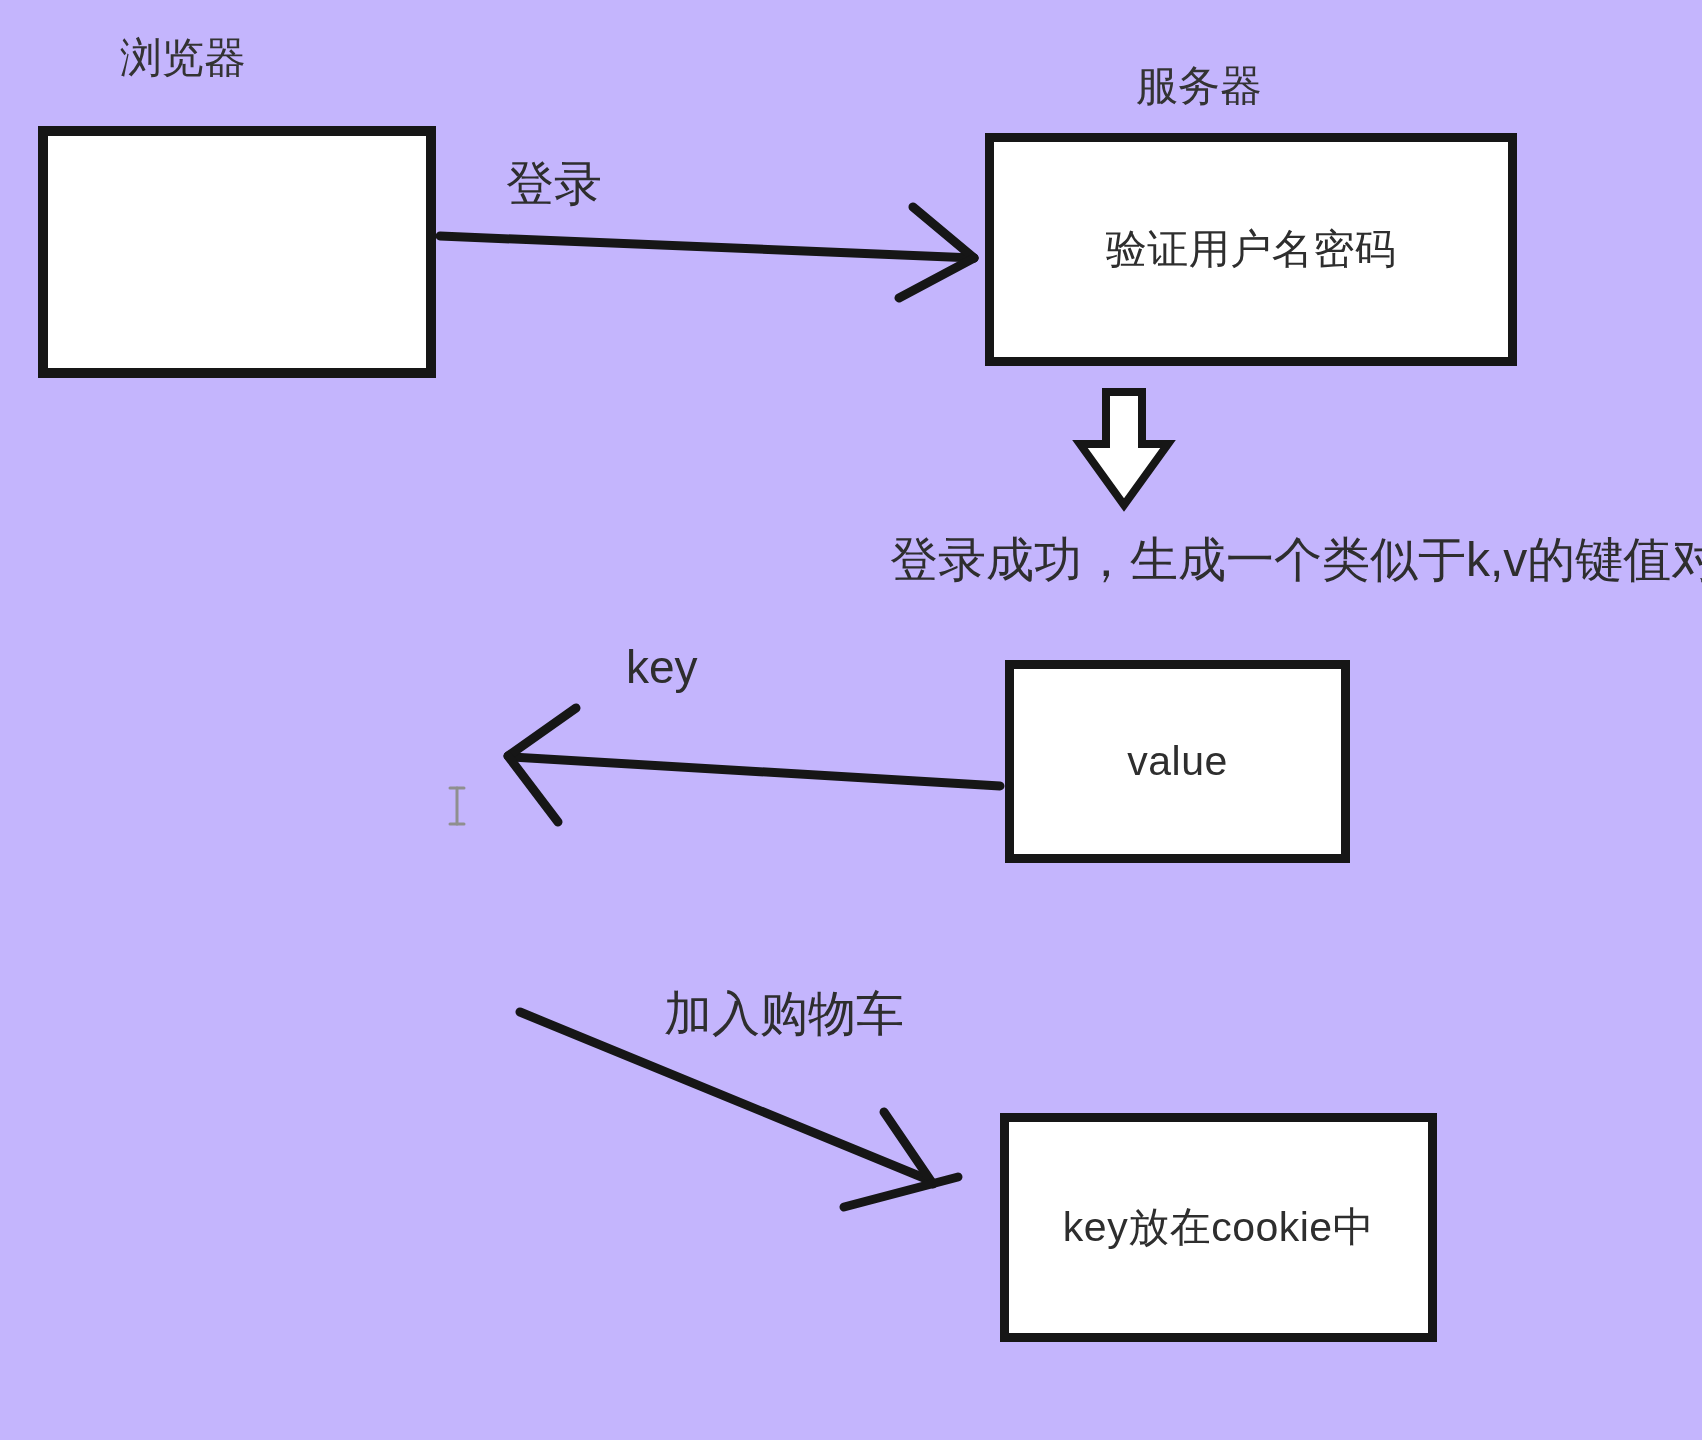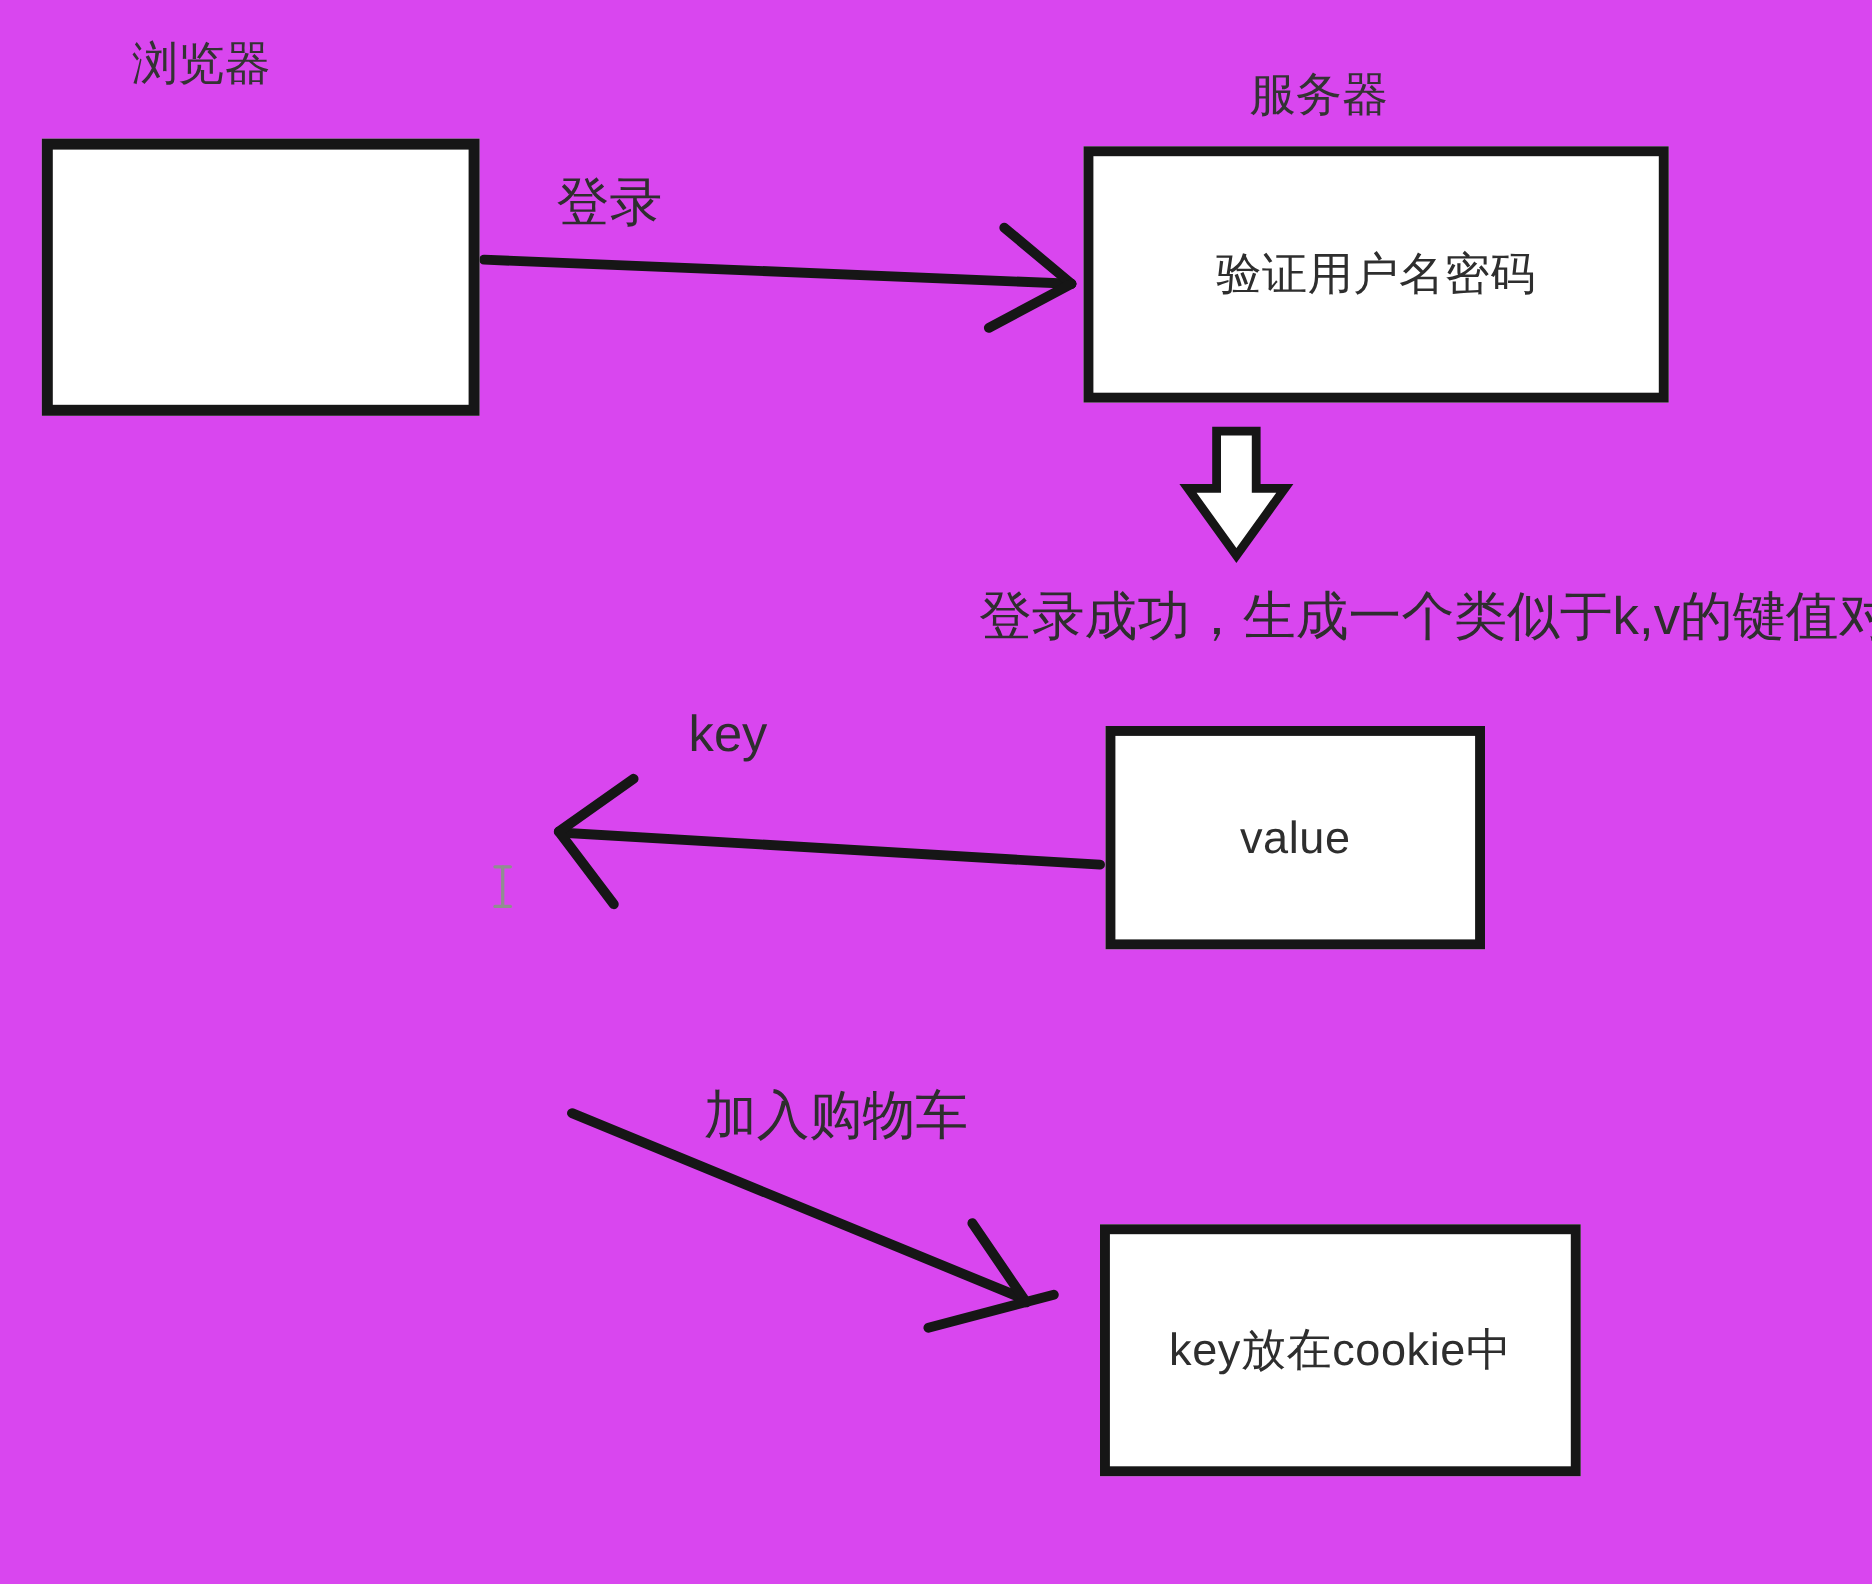--- a/index.html
+++ b/index.html
@@ -1,20 +1,20 @@
 <!DOCTYPE html>
 <html><head>
 <meta charset="utf-8">
 <style>
   html, body { margin: 0; padding: 0; background: #ffffff; }
   .canvas {
     position: relative;
     width: 1702px;
     height: 1440px;
-    background: #d946ef;
+    background: #c4b5fd;
     font-family: "Liberation Sans", "DejaVu Sans", sans-serif;
     color: #2e2e2e;
     overflow: hidden;
   }
   .node-box {
     position: absolute;
     border: 9px solid #161616;
     background: #ffffff;
     display: flex;
     align-items: center;
@@ -115,19 +115,19 @@
 
   <div class="free-text" style="left:890px; top:528px; width:820px;">登录成功，生成一个类似于k,v的键值对</div>
 
 
   <div class="free-text" style="left:626px; top:640px; font-size:46px;">key</div>
 
   <div class="node-box" style="left:1005px; top:660px; width:345px; height:203px;">
     <span class="node-text">value</span>
   </div>
 
-  <div class="free-text" style="left:640px; top:982px;">加入购物车</div>
+  <div class="free-text" style="left:664px; top:982px;">加入购物车</div>
 
   <div class="node-box" style="left:1000px; top:1113px; width:437px; height:229px;">
     <span class="node-text">key放在cookie中</span>
   </div>
 
 </div>
 
 </body></html>

